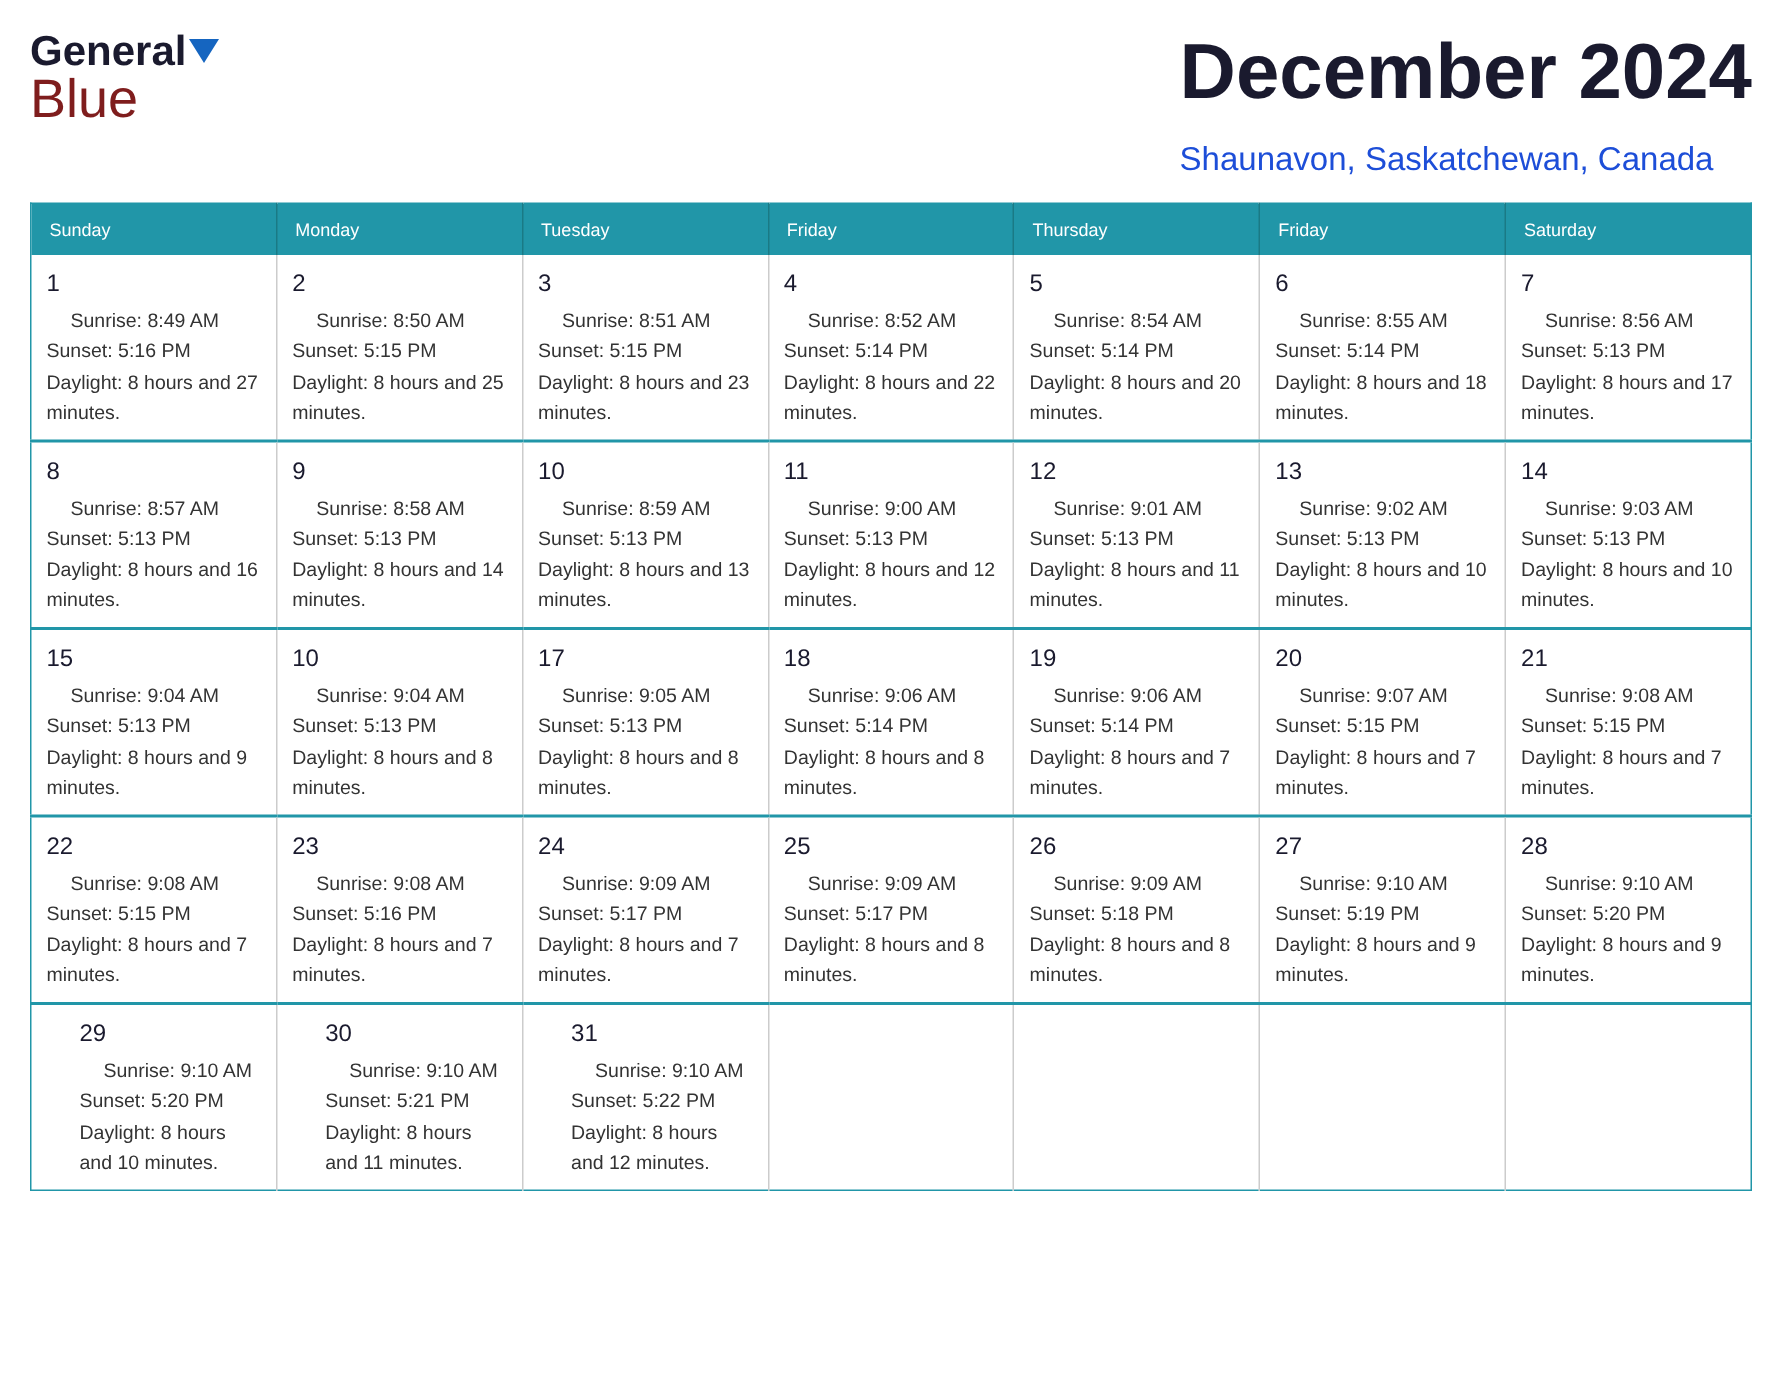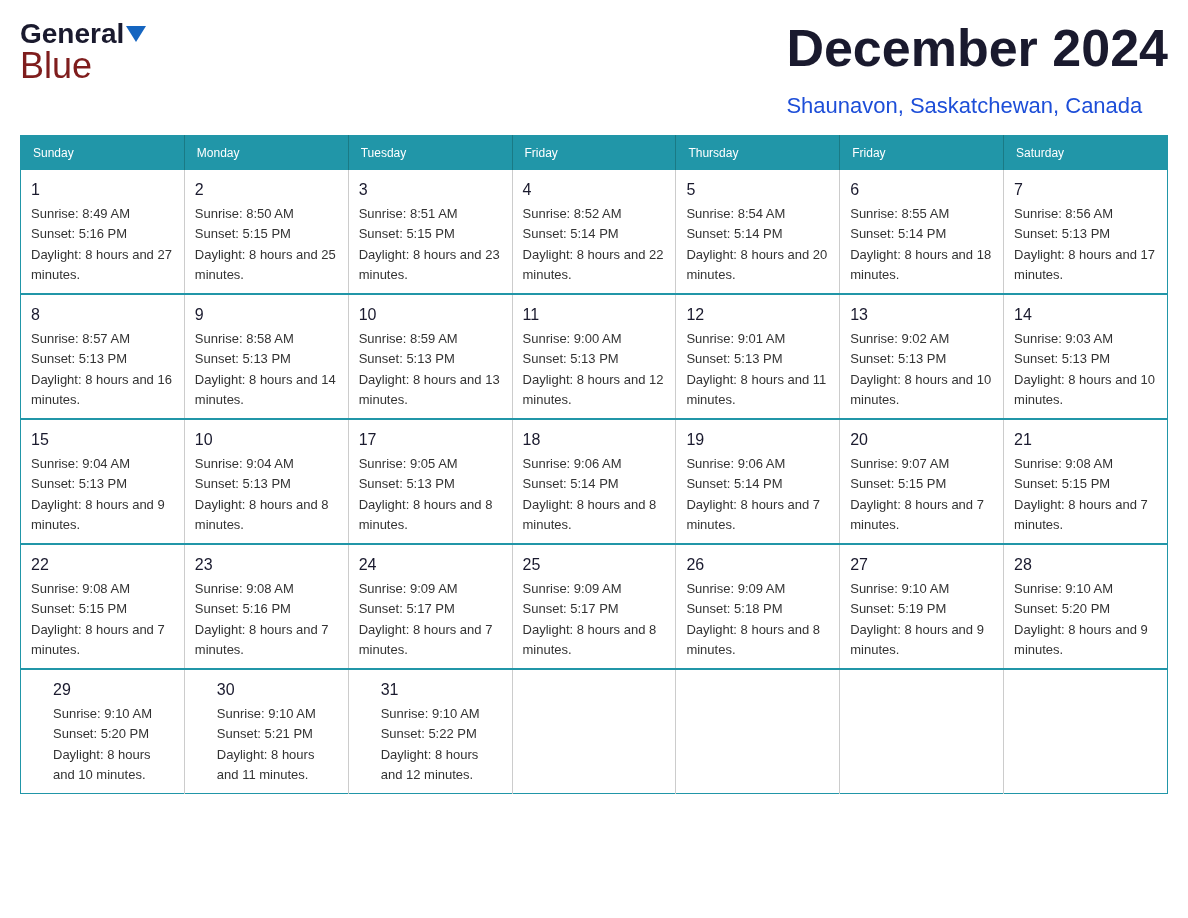--- a/index.html
+++ b/index.html
@@ -102,20 +102,21 @@
       font-size: 16px;
       font-weight: normal;
       color: #1a1a2e;
       display: block;
       margin-bottom: 2px;
     }
     .day-info {
       font-size: 13px;
       color: #333;
       line-height: 1.55;
+      margin-left: 16px;
     }
     .empty-cell {
       background: #fff;
     }
   </style>
 </head>
 <body>
 
 <div class="header">
   <div class="logo">

